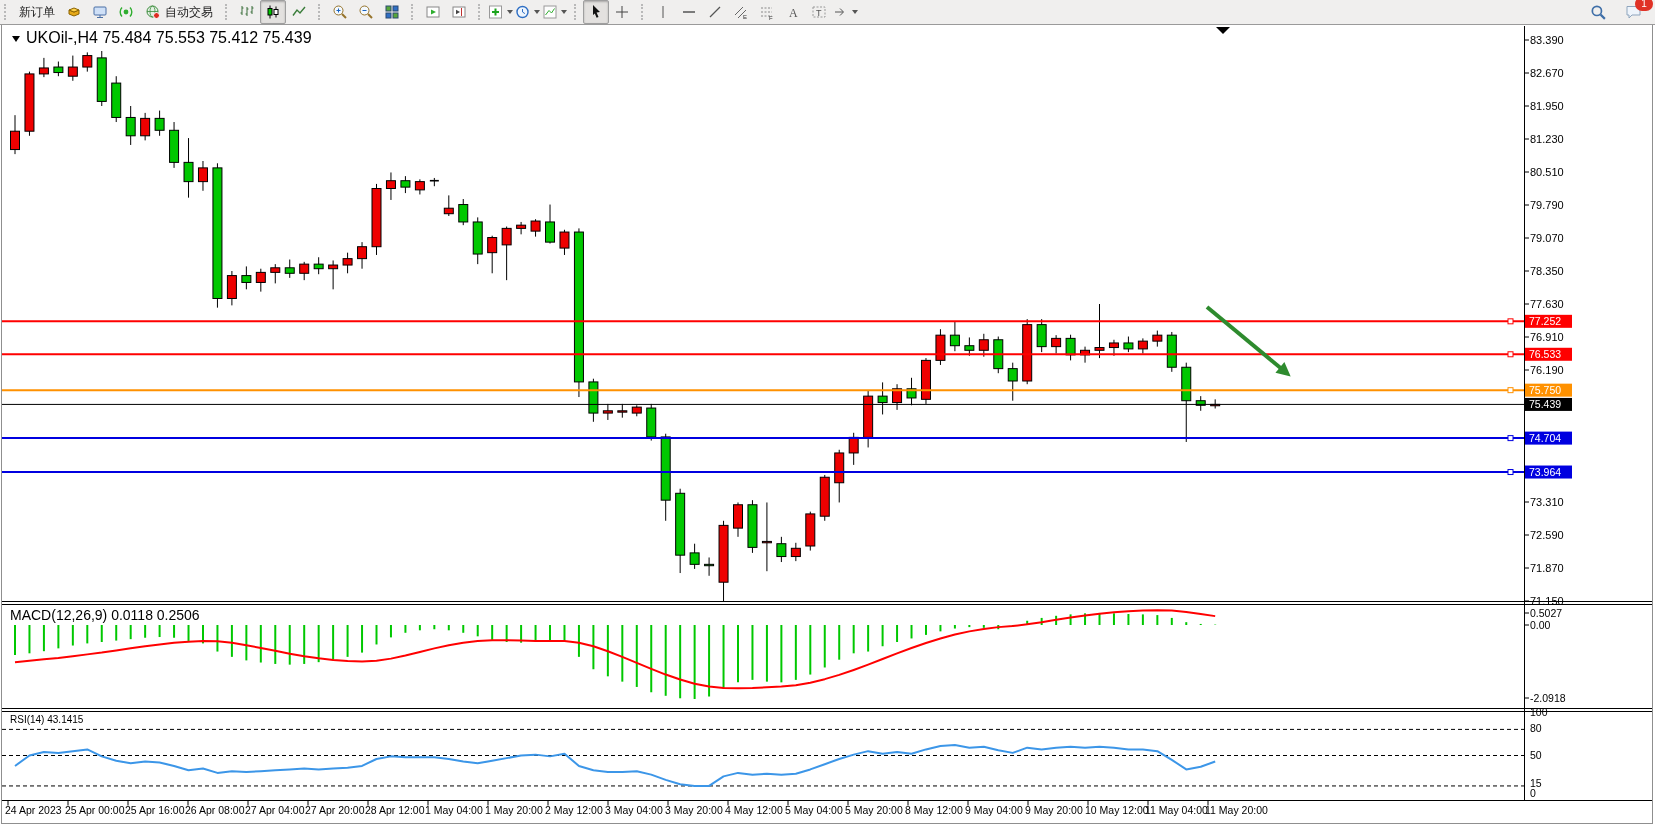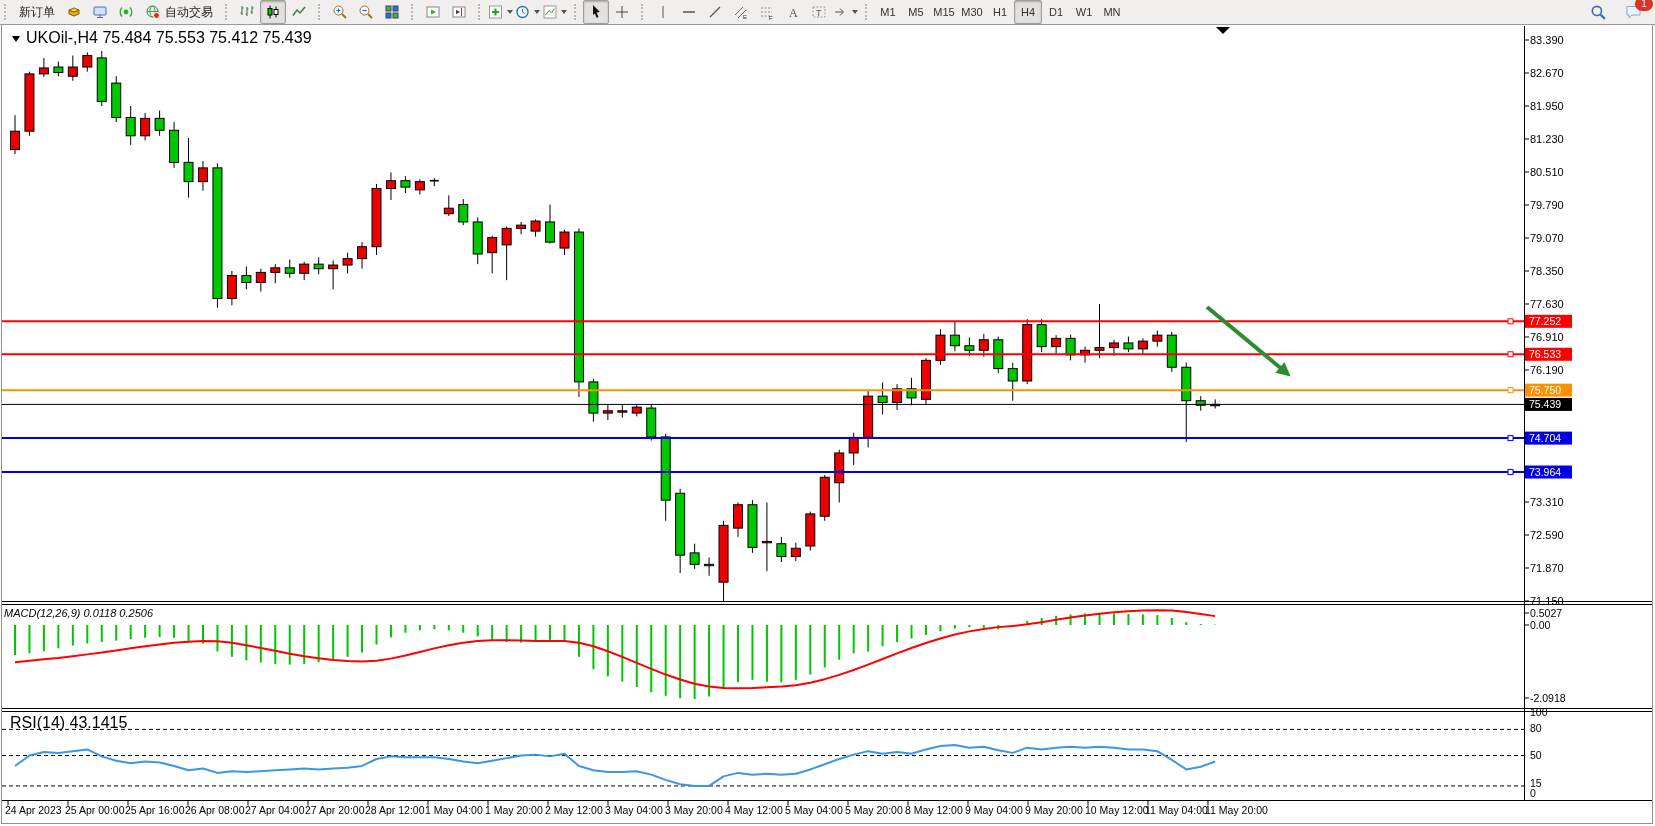--- a/index.html
+++ b/index.html
@@ -21,22 +21,22 @@
   #chat-wrap{position:relative;}
   #chat-badge{position:absolute;right:-7px;top:-4px;min-width:14px;height:14px;border-radius:8px;
               background:#e03226;color:#fff;font-size:10px;line-height:14px;text-align:center;padding:0 2px;}
   
   #chart-window{position:absolute;left:0;top:24px;width:1655px;height:802px;background:#fff;}
   #chart-svg{position:absolute;left:0;top:0;}
   .ovl{position:absolute;color:#000;white-space:nowrap;z-index:3;}
   #symbol-title{left:12px;top:5px;font-size:16px;}
   #symbol-title .tri{display:inline-block;width:0;height:0;border-left:4px solid transparent;
       border-right:4px solid transparent;border-top:6px solid #000;margin-right:6px;vertical-align:middle;}
-  #macd-label{left:4px;top:583px;font-size:11px;font-style:italic;}
-  #rsi-label{left:10px;top:690px;font-size:16px;}
+  #macd-label{left:10px;top:583px;font-size:14px;}
+  #rsi-label{left:10px;top:690px;font-size:10px;}
 </style>
 </head>
 <body>
 
 <div id="app">
 
   <div id="toolbar">
     <div class="grp">
       <span class="grip"></span>
       <div class="tbtn txt">新订单</div>
@@ -266,32 +266,20 @@
       <div class="tbtn">
         <span>
             <svg width="16" height="16" viewBox="0 0 16 16">
               <path d="M2,8h8M7,4.5 l3.5,3.5 -3.5,3.5" fill="none" stroke="#555"></path>
             </svg>
           </span>
         <span class="caret"></span>
       </div>
     </div>
 
-    <div class="grp">
-      <span class="grip"></span>
-      <div class="tbtn tf">M1</div>
-      <div class="tbtn tf">M5</div>
-      <div class="tbtn tf">M15</div>
-      <div class="tbtn tf">M30</div>
-      <div class="tbtn tf">H1</div>
-      <div class="tbtn tf active">H4</div>
-      <div class="tbtn tf">D1</div>
-      <div class="tbtn tf">W1</div>
-      <div class="tbtn tf">MN</div>
-    </div>
 
     <div id="tb-right">
       <div class="tbtn">
         <span>
             <svg width="17" height="17" viewBox="0 0 16 16">
               <circle cx="6.5" cy="6.5" r="4.3" fill="none" stroke="#3f6fa8" stroke-width="1.6"></circle>
               <line x1="10" y1="10" x2="14" y2="14" stroke="#3f6fa8" stroke-width="2"></line>
             </svg>
           </span>
       </div>

